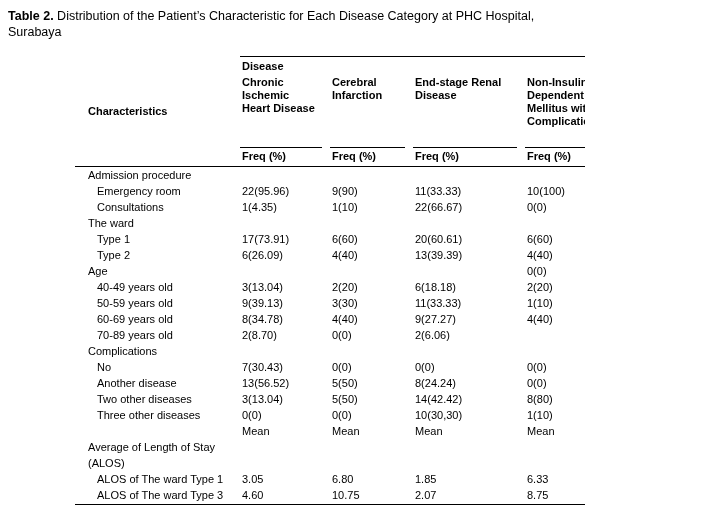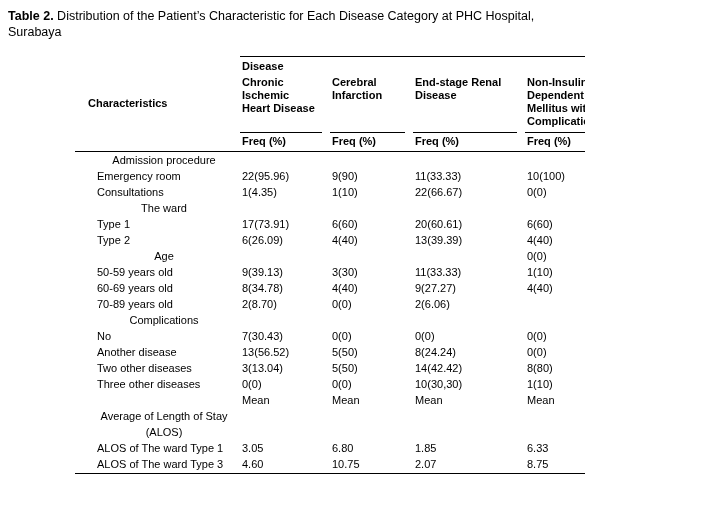--- a/index.html
+++ b/index.html
@@ -20,33 +20,33 @@
   col.c0 { width: 165px; }
   col.c1 { width: 90px; }
   col.c2 { width: 83px; }
   col.c3 { width: 112px; }
   col.c4 { width: 138px; }
 
   th, td { text-align: left; vertical-align: top; padding: 0; font-weight: normal; }
   thead th { font-weight: bold; }
 
   th.spanner { border-top: 1.5px solid #000; padding: 2px 0 1px 2px; line-height: 14px; margin-left: 7px; }
-  th.disease { position: relative; line-height: 13px; padding: 2px 10px 5px 2px; }
+  th.disease { position: relative; line-height: 13px; padding: 2px 10px 20px 2px; }
   th.disease.last { padding-right: 32px; }
   th.disease::after {
     content: ""; position: absolute; left: 0; right: 8px; bottom: 0;
     border-bottom: 1px solid #000;
   }
   th.disease.last::after { right: 2px; }
   th.charhead { vertical-align: middle; padding-left: 13px; line-height: 13px; }
   tr.subrow th { padding: 2px 0 3px 2px; border-bottom: 1.5px solid #000; line-height: 13px; }
 
   tbody td { line-height: 16px; padding-left: 2px; }
   tbody td.val { white-space: nowrap; }
-  td.lbl.group { padding-left: 13px; text-align: center; }
+  td.lbl.group { padding-left: 13px; }
   td.lbl.item { padding-left: 22px; }
   tr.last-row td { border-bottom: 1.5px solid #000; padding-bottom: 1px; }
 </style>
 </head>
 <body>
 
 <div class="page">
 
   <div class="caption">
     <span class="tnum">Table 2.</span>
@@ -126,20 +126,27 @@
             <td class="val">4(40)</td>
           </tr>
           <tr>
             <td class="lbl group">Age</td>
             <td class="val"></td>
             <td class="val"></td>
             <td class="val"></td>
             <td class="val">0(0)</td>
           </tr>
           <tr>
+            <td class="lbl item">40-49 years old</td>
+            <td class="val">3(13.04)</td>
+            <td class="val">2(20)</td>
+            <td class="val">6(18.18)</td>
+            <td class="val">2(20)</td>
+          </tr>
+          <tr>
             <td class="lbl item">50-59 years old</td>
             <td class="val">9(39.13)</td>
             <td class="val">3(30)</td>
             <td class="val">11(33.33)</td>
             <td class="val">1(10)</td>
           </tr>
           <tr>
             <td class="lbl item">60-69 years old</td>
             <td class="val">8(34.78)</td>
             <td class="val">4(40)</td>

